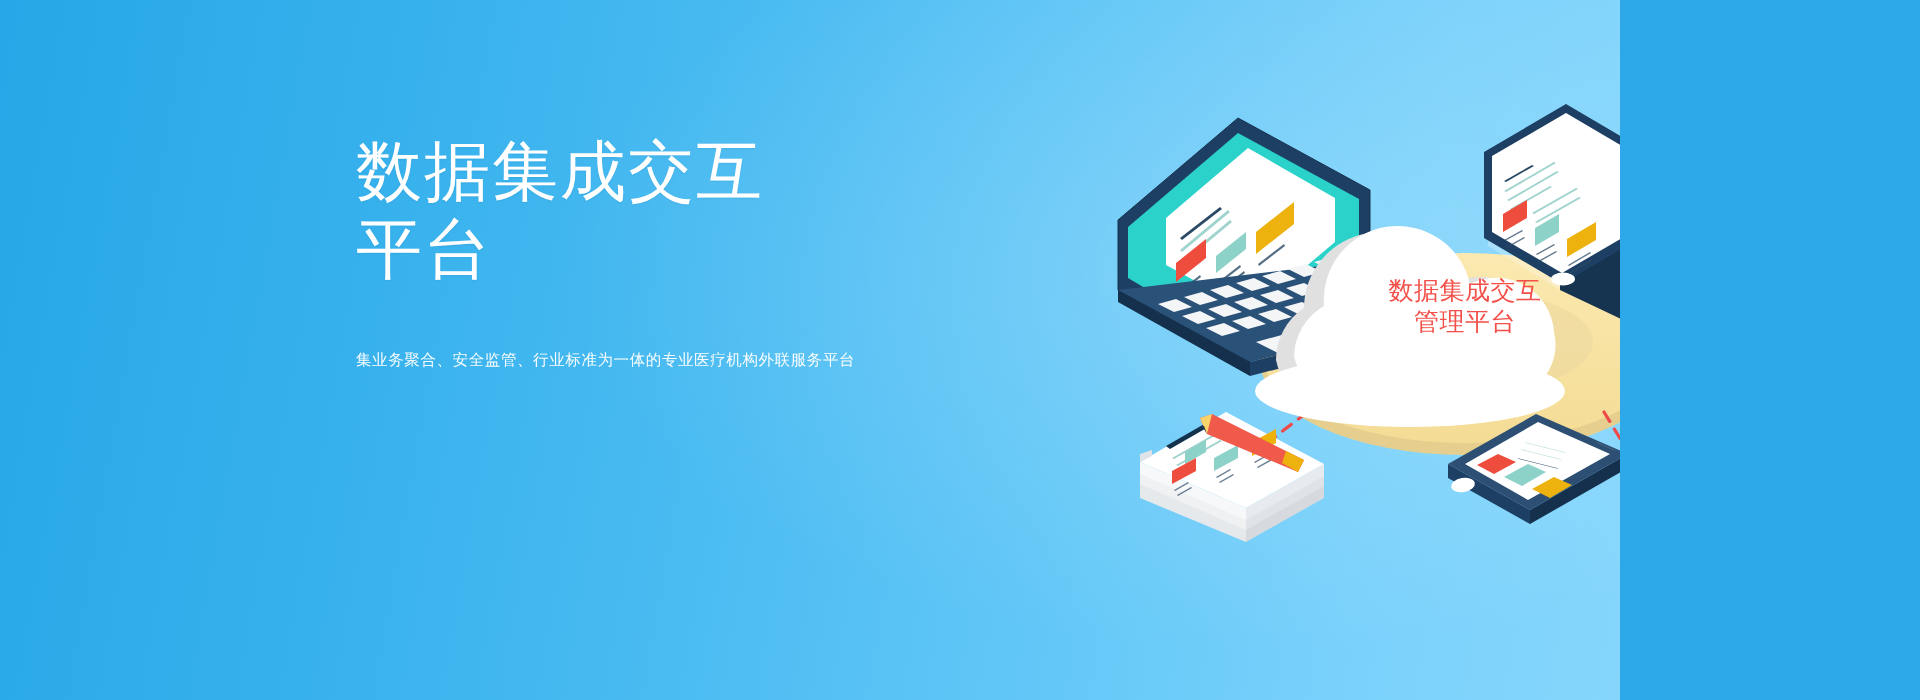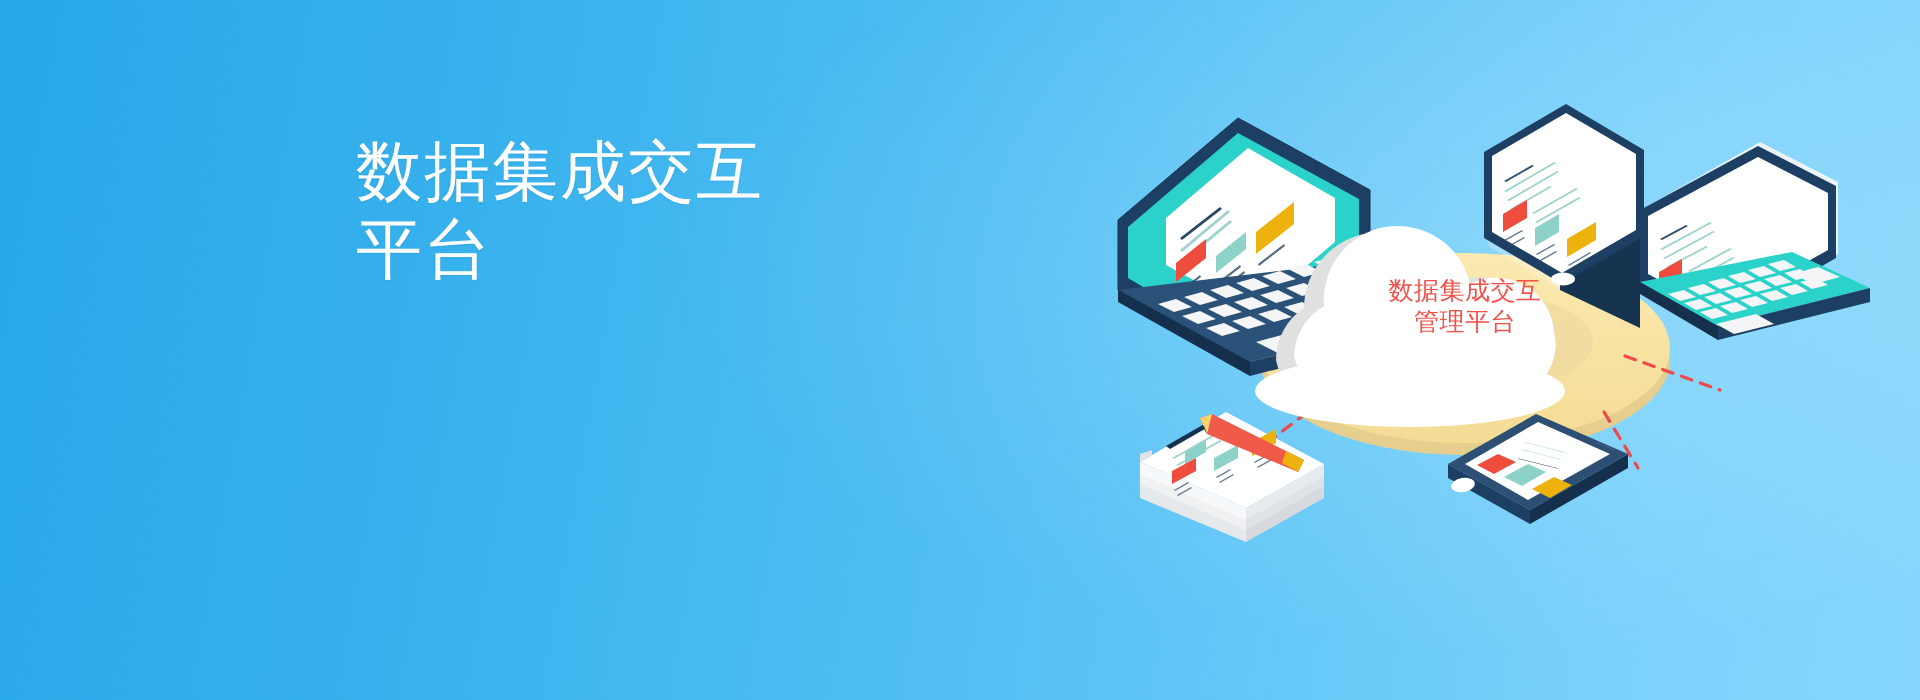--- a/index.html
+++ b/index.html
@@ -3,21 +3,21 @@
 <meta charset="utf-8">
 <style>
   * { margin:0; padding:0; box-sizing:border-box; }
   html,body { width:1920px; height:700px; overflow:hidden; }
   body {
     font-family:"Liberation Sans","DejaVu Sans",sans-serif;
     background:#2da8e8;
   }
   .banner {
     position:relative;
-    width:1920px; height:700px;
+    width:1620px; height:700px;
     background:linear-gradient(100deg,#27a7e7 0%,#35b0ec 22%,#4bbcf2 46%,#62c7f7 66%,#79d1fb 84%,#86d6fc 100%);
     overflow:hidden;
   }
   
   .sheen {
     position:absolute; inset:0;
     background:radial-gradient(ellipse 70% 90% at 78% 38%, rgba(255,255,255,0.18) 0%, rgba(255,255,255,0) 62%);
     pointer-events:none;
   }
 
@@ -62,20 +62,21 @@
 </head>
 <body>
 
 <div class="banner">
 
   <div class="sheen"></div>
 
   <div class="textblock">
     <div class="title">数据集成交互
 平台</div>
+    <div class="subtitle">集业务聚合、安全监管、行业标准为一体的专业医疗机构外联服务平台</div>
   </div>
 
   <div class="illus">
     <svg viewBox="0 0 800 520" xmlns="http://www.w3.org/2000/svg">
 
       <defs>
         <linearGradient id="platG" x1="0" y1="0" x2="0" y2="1">
           <stop offset="0%" stop-color="#fbe9b0"></stop>
           <stop offset="100%" stop-color="#f4dc95"></stop>
         </linearGradient>

